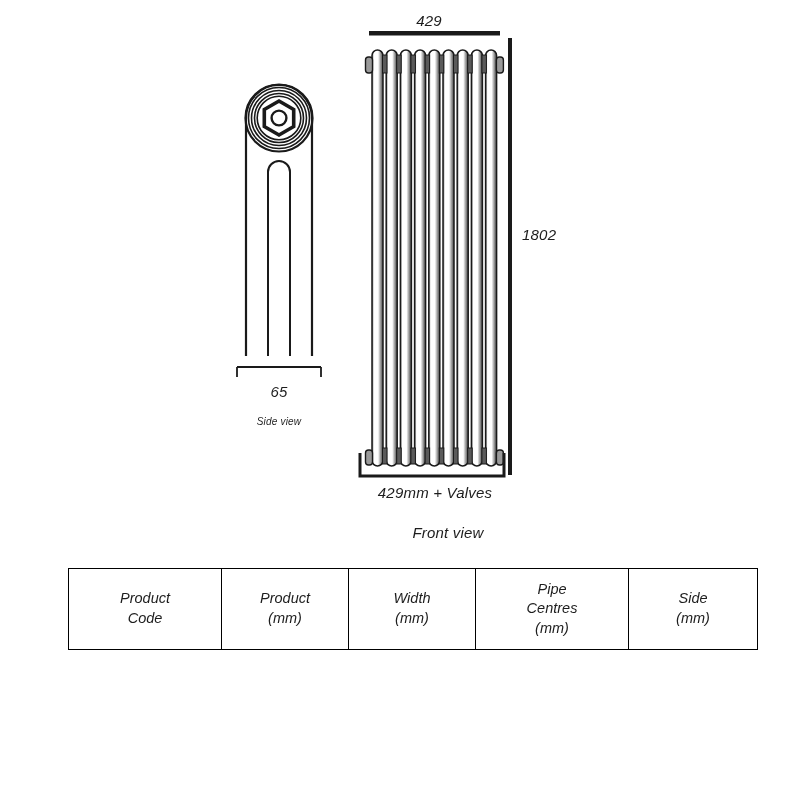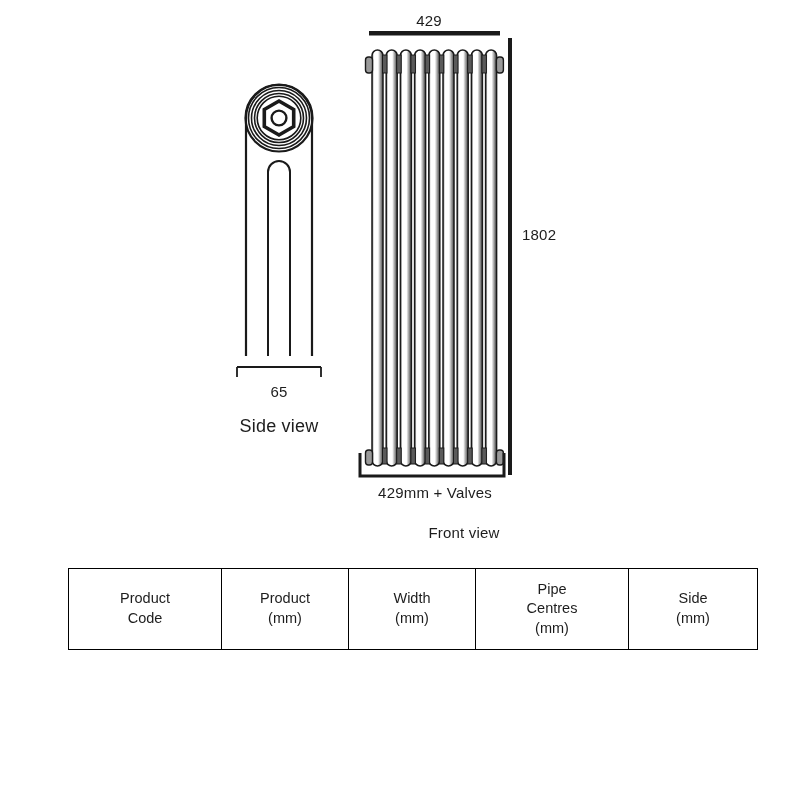--- a/index.html
+++ b/index.html
@@ -14,20 +14,21 @@
     font-family: "Liberation Sans", sans-serif;
     color: #1a1a1a;
     overflow: hidden;
   }
 
   #stage {
     position: absolute;
     left: 0; top: 0;
     width: 800px;
     height: 800px;
+    font-style: italic;
   }
 
   .drawing-svg {
     position: absolute;
     left: 0; top: 0;
     width: 800px;
     height: 560px;
   }
 
   
@@ -37,23 +38,23 @@
     font-size: 15px;
     color: #1d1d1d;
     white-space: nowrap;
     letter-spacing: 0.2px;
   }
   .label.center { transform: translateX(-50%); }
 
   #label-width-top   { left: 429px; top: 12px;  font-size: 15px; }
   #label-height-right{ left: 522px; top: 226px; font-size: 15px; }
   #label-pipe-bottom { left: 435px; top: 484px; font-size: 15px; }
-  #label-front-view  { left: 448px; top: 524px; font-size: 15px; margin-left: 16px; }
+  #label-front-view  { left: 448px; top: 524px; font-size: 15px; }
   #label-depth       { left: 279px; top: 383px; font-size: 15px; }
-  #label-side-view   { left: 279px; top: 416px; font-size: 18px; }
+  #label-side-view   { left: 279px; top: 416px; font-size: 10px; }
 
   
   #spec-table-wrap {
     position: absolute;
     left: 68px;
     top: 568px;
     width: 664px;
   }
   table.spec-table {
     border-collapse: collapse;

